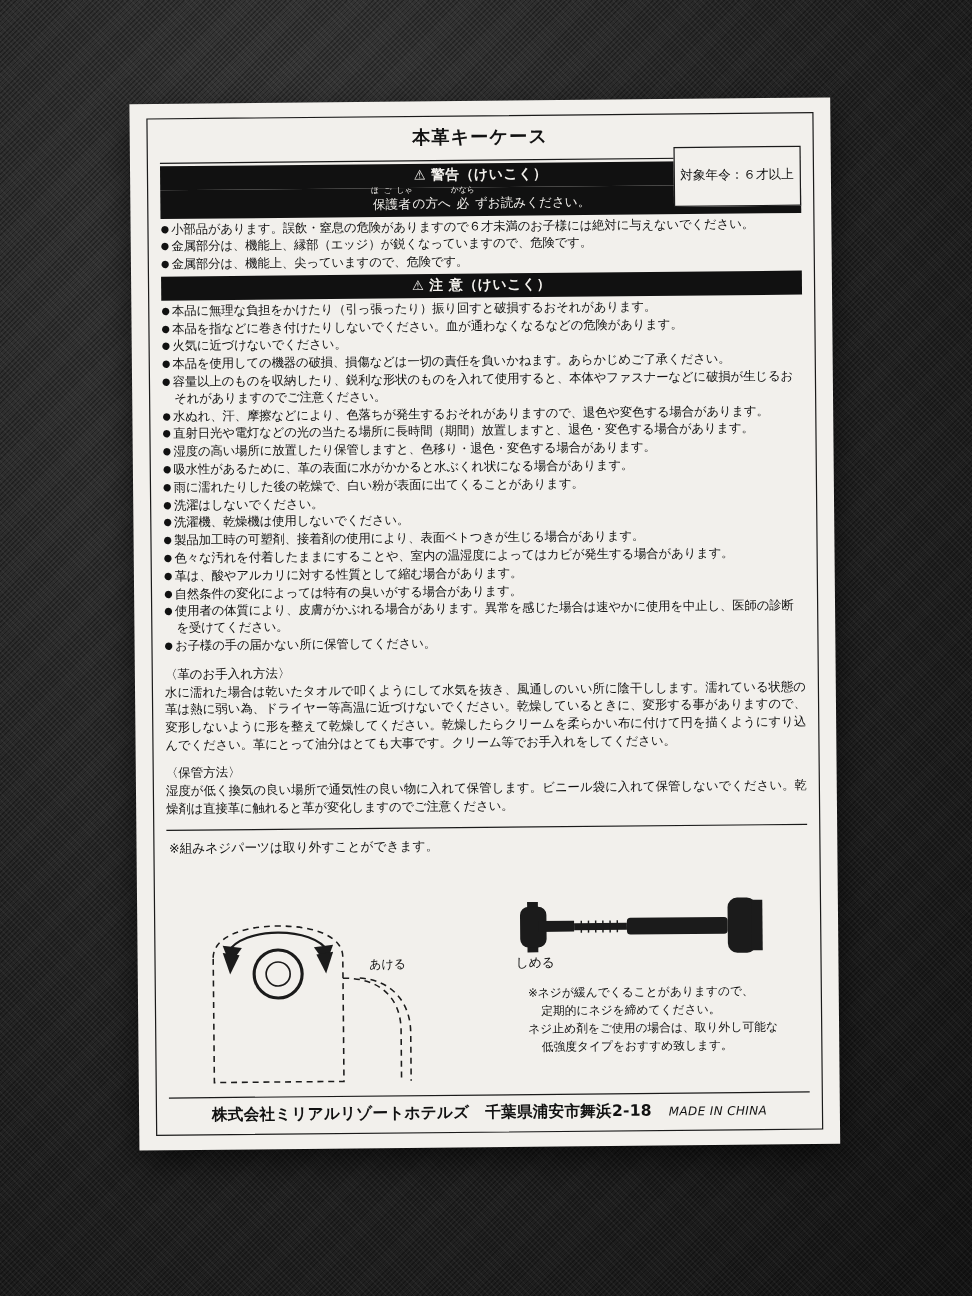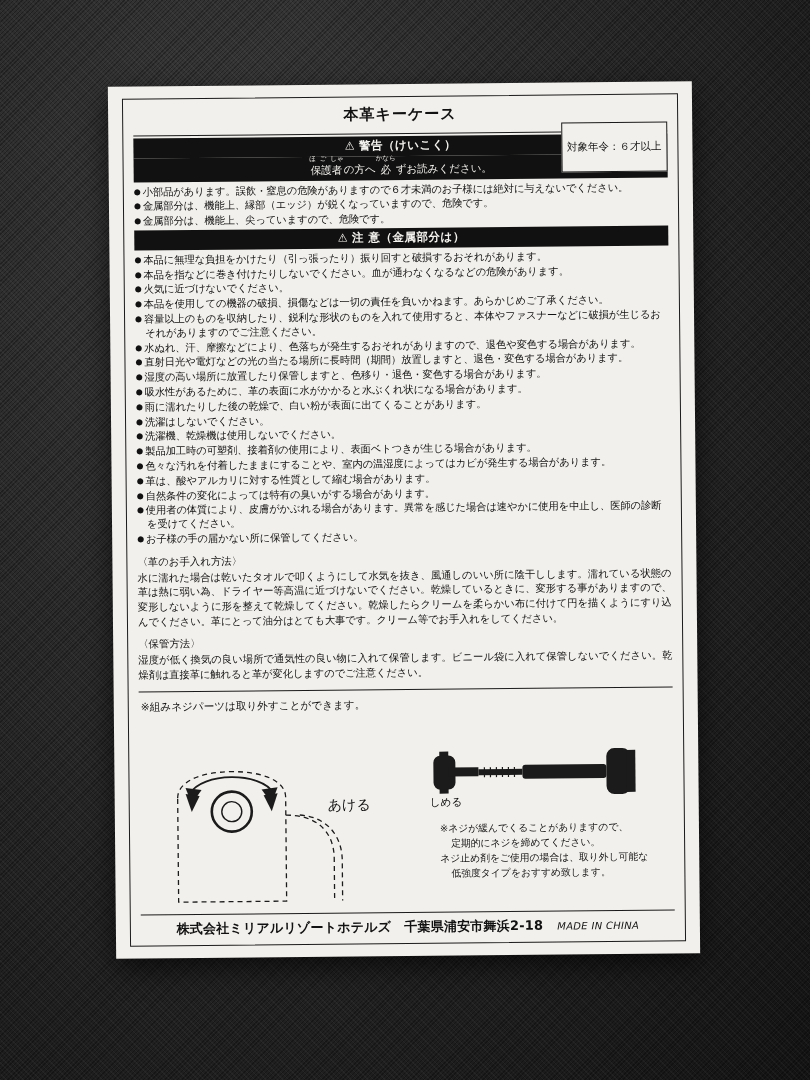--- a/index.html
+++ b/index.html
@@ -204,21 +204,21 @@
       </span>ずお読みください。
     </div>
 
     <ul class="items">
       <li class="bull">小部品があります。誤飲・窒息の危険がありますので６才未満のお子様には絶対に与えないでください。</li>
       <li class="bull">金属部分は、機能上、縁部（エッジ）が鋭くなっていますので、危険です。</li>
       <li class="bull">金属部分は、機能上、尖っていますので、危険です。</li>
     </ul>
 
     <div class="band">
-      <span class="tri">⚠</span><span>注 意（金属部分は）</span>
+      <span class="tri">⚠</span><span>注 意（けいこく）</span>
     </div>
 
     <ul class="items">
       <li class="bull">本品に無理な負担をかけたり（引っ張ったり）振り回すと破損するおそれがあります。</li>
       <li class="bull">本品を指などに巻き付けたりしないでください。血が通わなくなるなどの危険があります。</li>
       <li class="bull">火気に近づけないでください。</li>
       <li class="bull">本品を使用しての機器の破損、損傷などは一切の責任を負いかねます。あらかじめご了承ください。</li>
       <li class="bull">容量以上のものを収納したり、鋭利な形状のものを入れて使用すると、本体やファスナーなどに破損が生じるおそれがありますのでご注意ください。</li>
       <li class="bull">水ぬれ、汗、摩擦などにより、色落ちが発生するおそれがありますので、退色や変色する場合があります。</li>
       <li class="bull">直射日光や電灯などの光の当たる場所に長時間（期間）放置しますと、退色・変色する場合があります。</li>
@@ -275,21 +275,21 @@
           <line x1="363" y1="50" x2="363" y2="60"></line>
           <line x1="369" y1="50" x2="369" y2="60"></line>
           <line x1="375" y1="50" x2="375" y2="60"></line>
         </g>
 
         <rect x="383" y="48" width="84" height="14" rx="3" fill="#1b1b1b"></rect>
         <rect x="467" y="32" width="24" height="46" rx="8" fill="#1b1b1b"></rect>
         <rect x="487" y="34" width="9" height="42" fill="#1b1b1b"></rect>
       </svg>
 
-      <div style="position:absolute;left:168px;top:78px;font-size:14px;margin-left:20px;">あける</div>
+      <div style="position:absolute;left:168px;top:78px;font-size:10px;">あける</div>
       <div style="position:absolute;left:290px;top:78px;font-size:10.6px;font-family:Liberation Mono, monospace;">しめる</div>
 
       <div class="dnote">
         <span>※ネジが緩んでくることがありますので、</span>
         <span class="ind">定期的にネジを締めてください。</span>
         <span>ネジ止め剤をご使用の場合は、取り外し可能な</span>
         <span class="ind">低強度タイプをおすすめ致します。</span>
       </div>
     </div>
 

